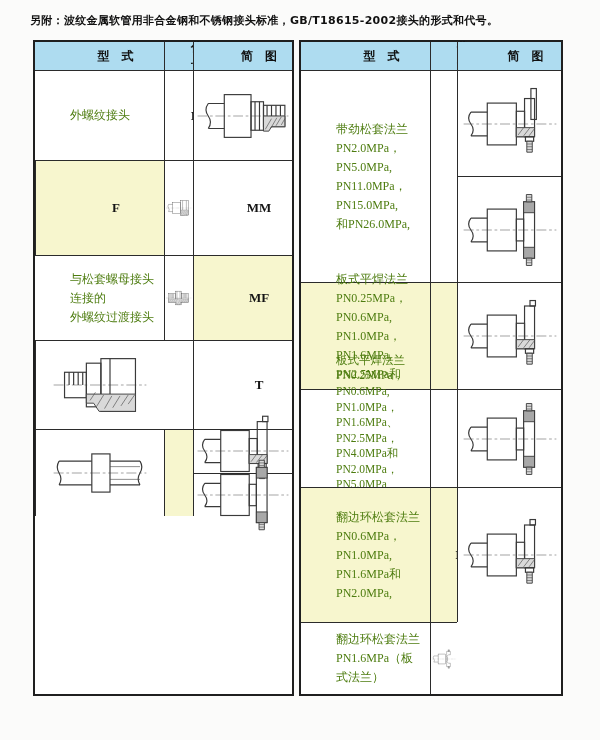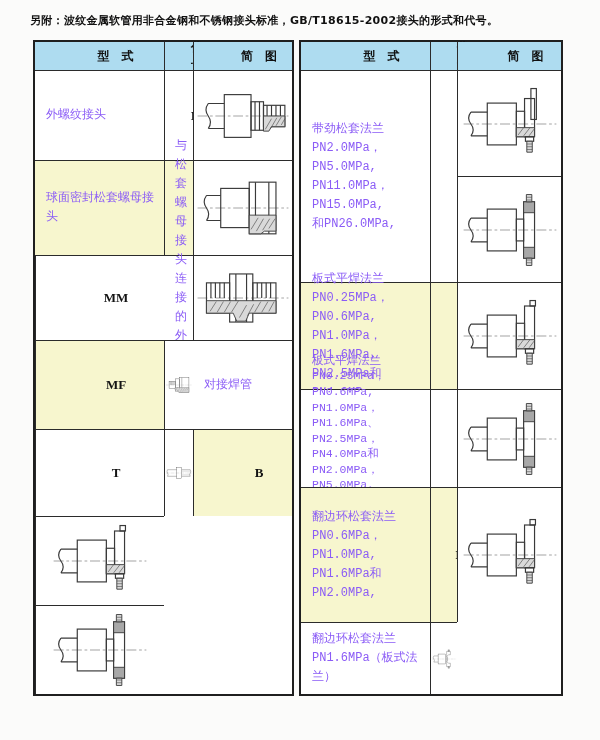--- a/index.html
+++ b/index.html
@@ -6,21 +6,21 @@
   body{width:600px;height:740px;background:#fbfbfa;font-family:"DejaVu Sans","Liberation Sans",sans-serif;position:relative;overflow:hidden;}
   .page-title{position:absolute;left:30px;top:13px;width:540px;font-size:11px;font-weight:bold;color:#111;letter-spacing:.3px;}
   .tbl{position:absolute;top:40px;display:grid;border:2px solid #1f1f1f;background:#fff;box-sizing:border-box;}
   .tbl-left{left:33px;width:261px;height:656px;grid-template-columns:129px 29px 1fr;grid-template-rows:28px 90px 95px 85px 89px 87px 1fr;}
   .tbl-right{left:299px;width:264px;height:656px;grid-template-columns:129px 27px 1fr;grid-template-rows:28px 212px 107px 98px 135px 1fr;}
   .cell{box-sizing:border-box;display:flex;align-items:center;justify-content:center;background:#fff;min-width:0;min-height:0;padding-left:32px;}
   .bl{border-left:1.5px solid #2b2b2b;}
   .bt{border-top:1.5px solid #2b2b2b;}
   .hd{background:#aedcf0;font-size:12px;font-weight:bold;color:#101010;}
   .type{justify-content:flex-start;padding:2px 6px 2px 11px;}
-  .tt{white-space:pre-line;font-size:12px;line-height:19px;color:#8b5cf6;font-family:Liberation Mono, monospace;}
+  .tt{white-space:pre-line;font-size:12px;line-height:19px;color:#4d7c0f;font-family:Liberation Serif, serif;margin-left:24px;}
   .tight .tt{font-size:11.5px;line-height:15.6px;}
   .code{font-family:"Liberation Serif","DejaVu Serif",serif;font-weight:600;font-size:13px;color:#141414;}
   .yl{background:#f7f6ce;}
   .sk{flex-direction:column;align-items:stretch;padding:0;}
   .half{flex:1;display:flex;align-items:center;justify-content:center;min-height:0;}
   .half + .half{border-top:1.5px solid #2b2b2b;}
   .skc{display:flex;align-items:center;justify-content:center;width:100%;height:100%;}
   svg.sketch{display:block;}
   .ln{fill:none;stroke:#3a3a3a;stroke-width:1.3;stroke-linejoin:miter;}
   .fl{fill:#d9d9d9;stroke:#3a3a3a;stroke-width:1;}
@@ -143,23 +143,20 @@
     </div>
   <div class="cell code bl bt">M</div>
   <div class="cell sk bl bt">
       <span class="skc">
         <svg class="sketch" width="100" height="78">
           <use href="#sym-male-thread"></use>
         </svg>
       </span>
     </div>
 
-  <div class="cell type bt yl">
-      <div class="tt">球面密封松套螺母接头</div>
-    </div>
   <div class="cell code bl bt yl">F</div>
   <div class="cell sk bl bt">
       <span class="skc">
         <svg class="sketch" width="100" height="80">
           <use href="#sym-loose-nut"></use>
         </svg>
       </span>
     </div>
 
   <div class="cell code bl bt">MM</div>

